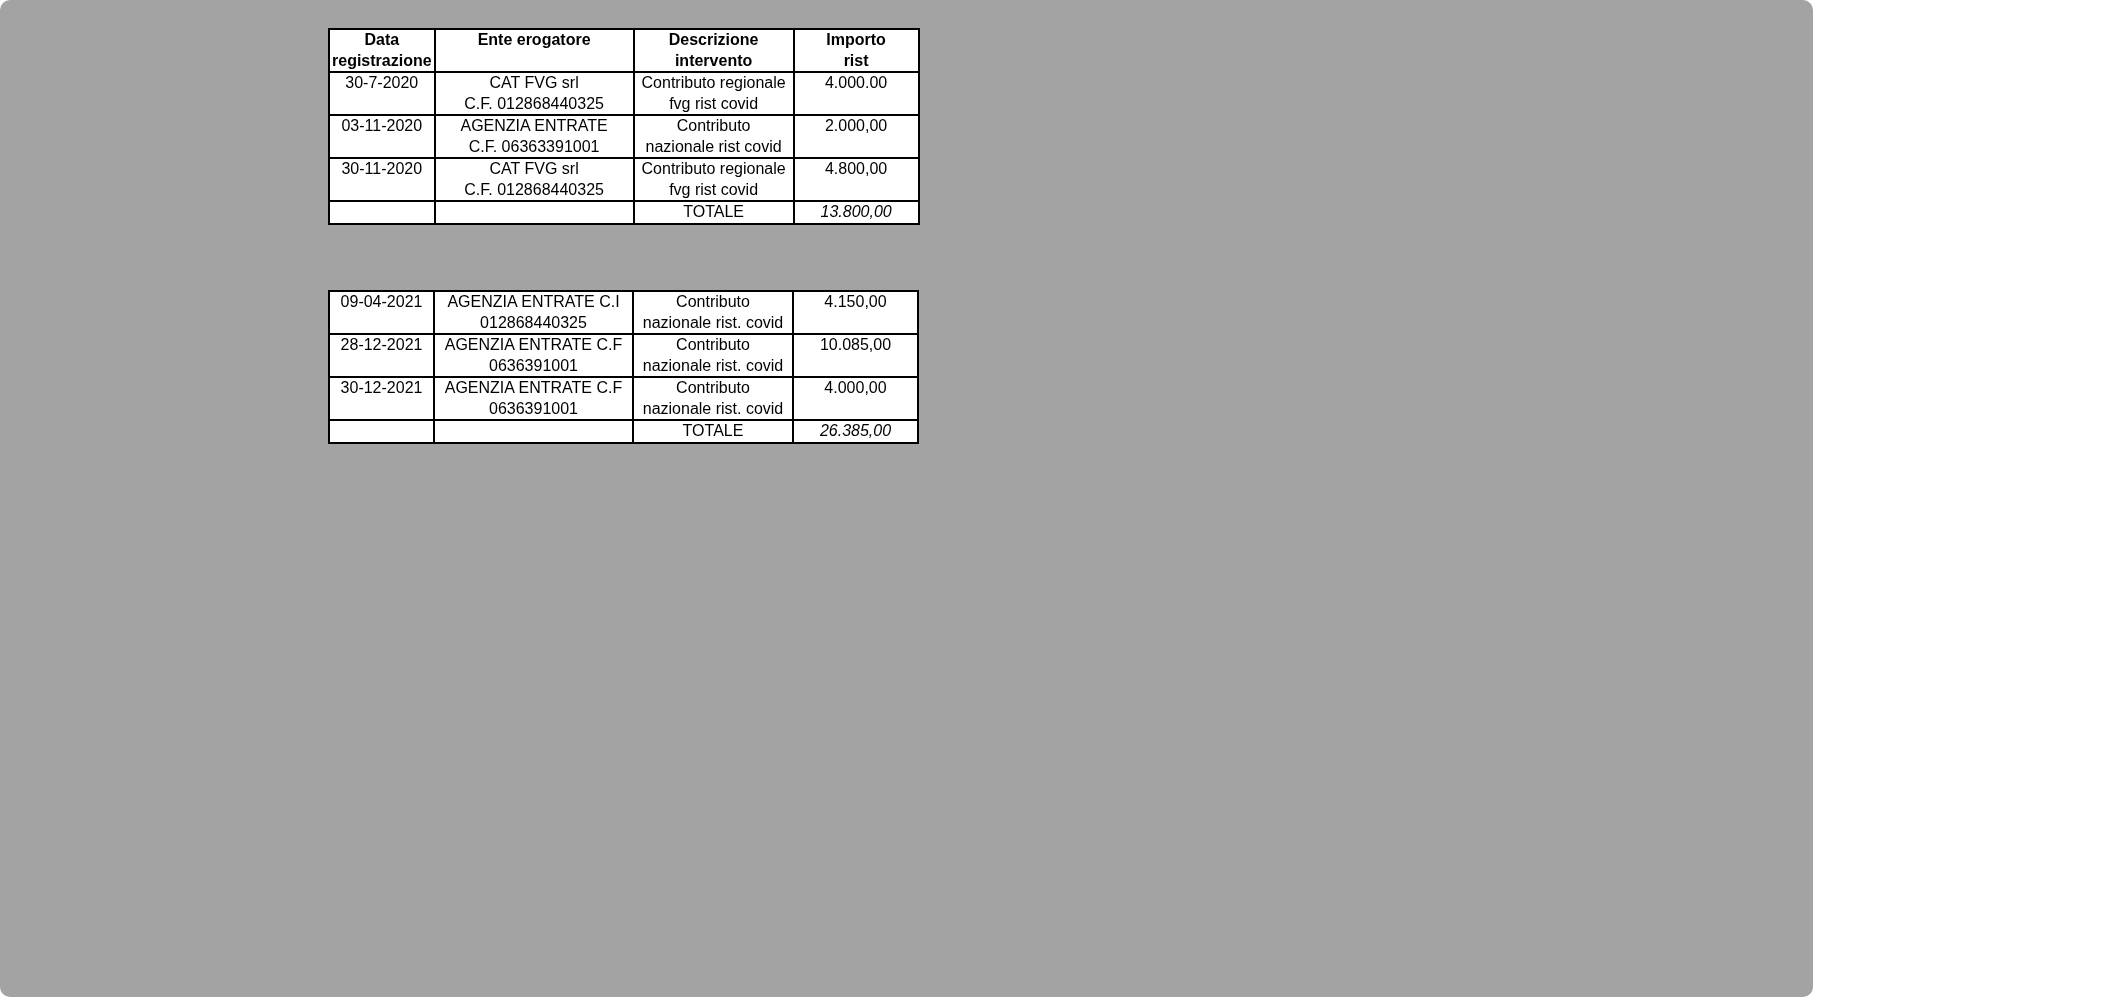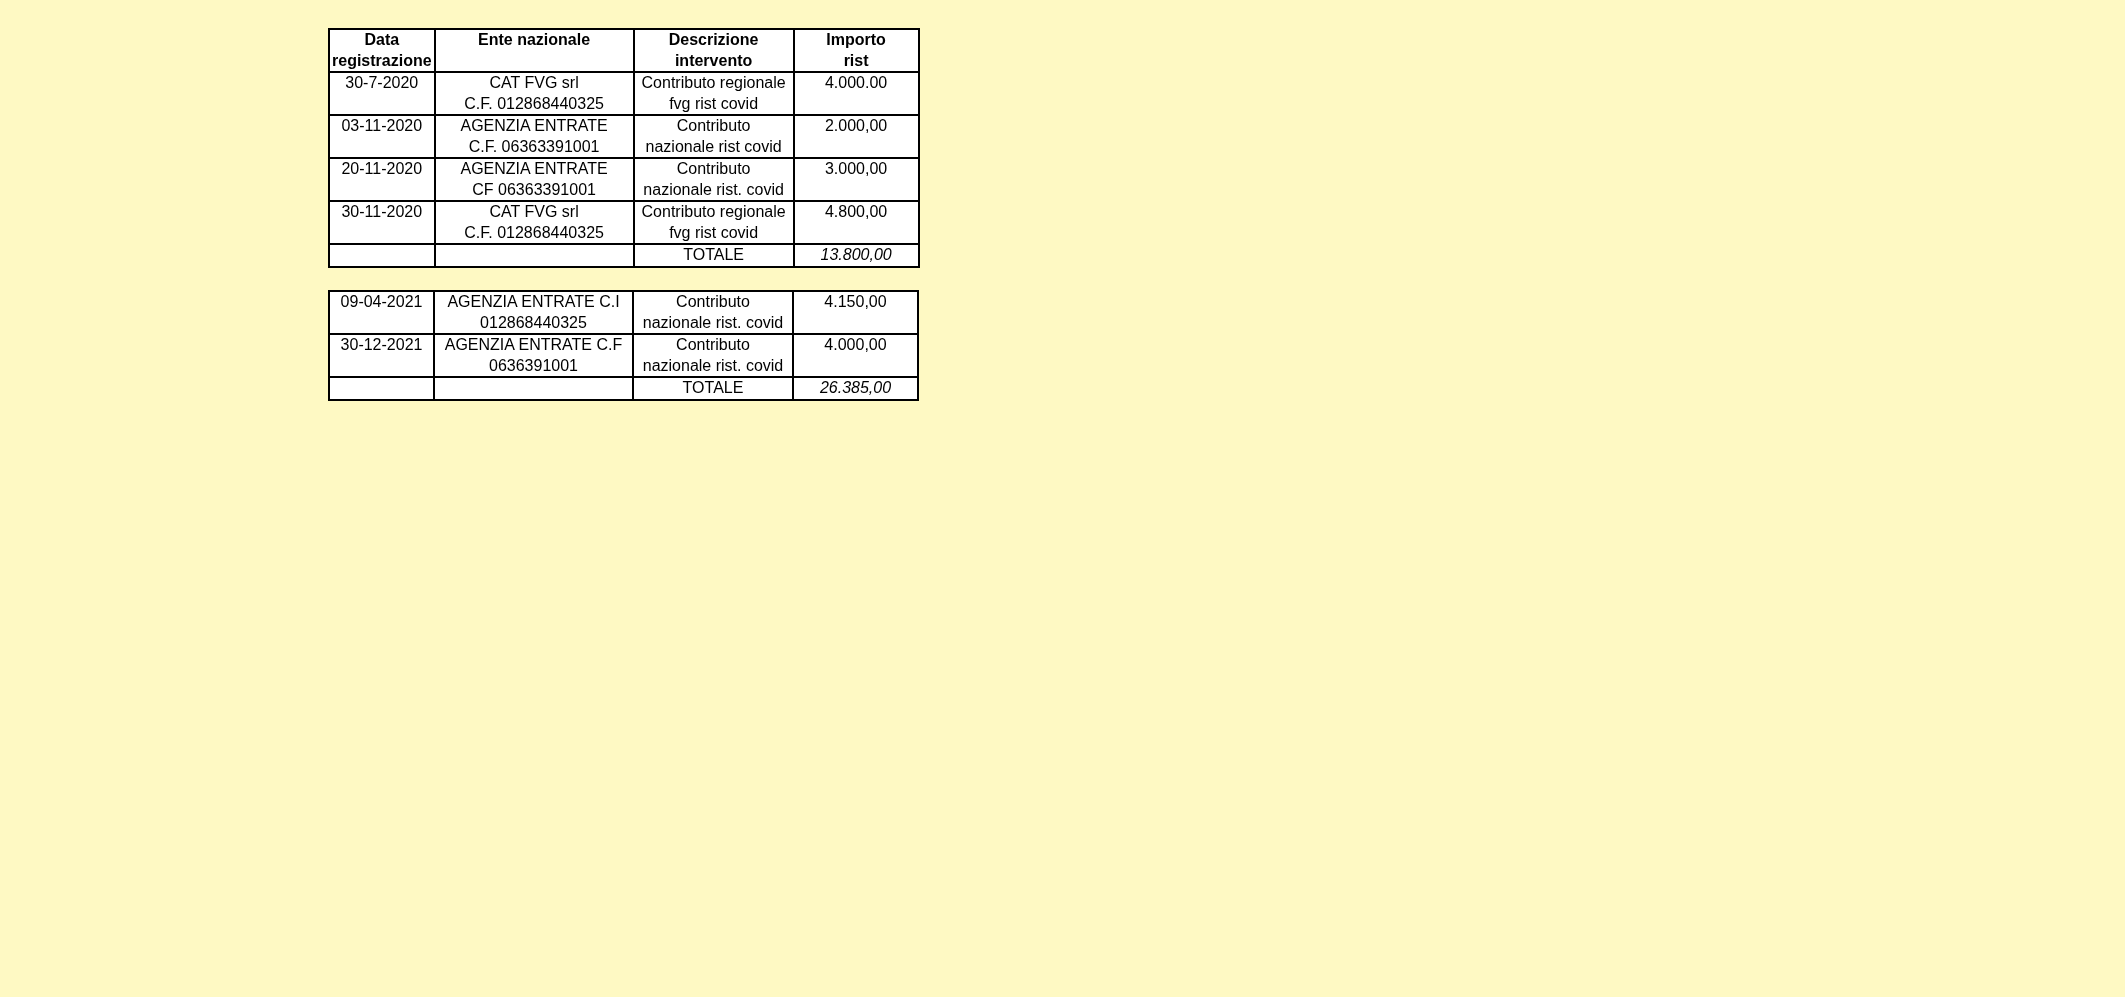--- a/index.html
+++ b/index.html
@@ -9,23 +9,24 @@
   body {
     width: 2125px;
     height: 997px;
     background: #ffffff;
     position: relative;
     overflow: hidden;
   }
   .page {
     position: absolute;
     left: 0; top: 0;
-    width: 2125px;
+    width: 1813px;
     height: 997px;
-    background: #fef9c3;
+    background: #a3a3a3;
+    border-radius: 10px;
   }
   table.doc-table {
     position: absolute;
     border-collapse: collapse;
     table-layout: fixed;
     font-family: "Liberation Sans", sans-serif;
     font-size: 16px;
     line-height: 20.5px;
     color: #000000;
     text-align: center;
@@ -68,49 +69,41 @@
     <colgroup>
       <col class="c-data">
         <col class="c-ente">
         <col class="c-descr">
         <col class="c-imp">
     </colgroup>
     <tbody>
     <tr class="header-row">
           <td>Data
 registrazione</td>
-          <td>Ente nazionale</td>
+          <td>Ente erogatore</td>
           <td>Descrizione
 intervento</td>
           <td>Importo
 rist</td>
         </tr>
         <tr class="data-row">
           <td>30-7-2020</td>
           <td>CAT FVG srl
 C.F. 012868440325</td>
           <td>Contributo regionale
 fvg rist covid</td>
           <td>4.000.00</td>
         </tr>
         <tr class="data-row">
           <td>03-11-2020</td>
           <td>AGENZIA ENTRATE
 C.F. 06363391001</td>
           <td>Contributo
 nazionale rist covid</td>
           <td>2.000,00</td>
-        </tr>
-        <tr class="data-row">
-          <td>20-11-2020</td>
-          <td>AGENZIA ENTRATE
-CF 06363391001</td>
-          <td>Contributo
-nazionale rist. covid</td>
-          <td>3.000,00</td>
         </tr>
         <tr class="data-row">
           <td>30-11-2020</td>
           <td>CAT FVG srl
 C.F. 012868440325</td>
           <td>Contributo regionale
 fvg rist covid</td>
           <td>4.800,00</td>
         </tr>
         <tr class="total-row">
@@ -132,20 +125,28 @@
     <tbody>
     <tr class="data-row">
           <td>09-04-2021</td>
           <td>AGENZIA ENTRATE C.I
 012868440325</td>
           <td>Contributo
 nazionale rist. covid</td>
           <td>4.150,00</td>
         </tr>
         <tr class="data-row">
+          <td>28-12-2021</td>
+          <td>AGENZIA ENTRATE C.F
+0636391001</td>
+          <td>Contributo
+nazionale rist. covid</td>
+          <td>10.085,00</td>
+        </tr>
+        <tr class="data-row">
           <td>30-12-2021</td>
           <td>AGENZIA ENTRATE C.F
 0636391001</td>
           <td>Contributo
 nazionale rist. covid</td>
           <td>4.000,00</td>
         </tr>
         <tr class="total-row">
           <td></td>
           <td></td>

